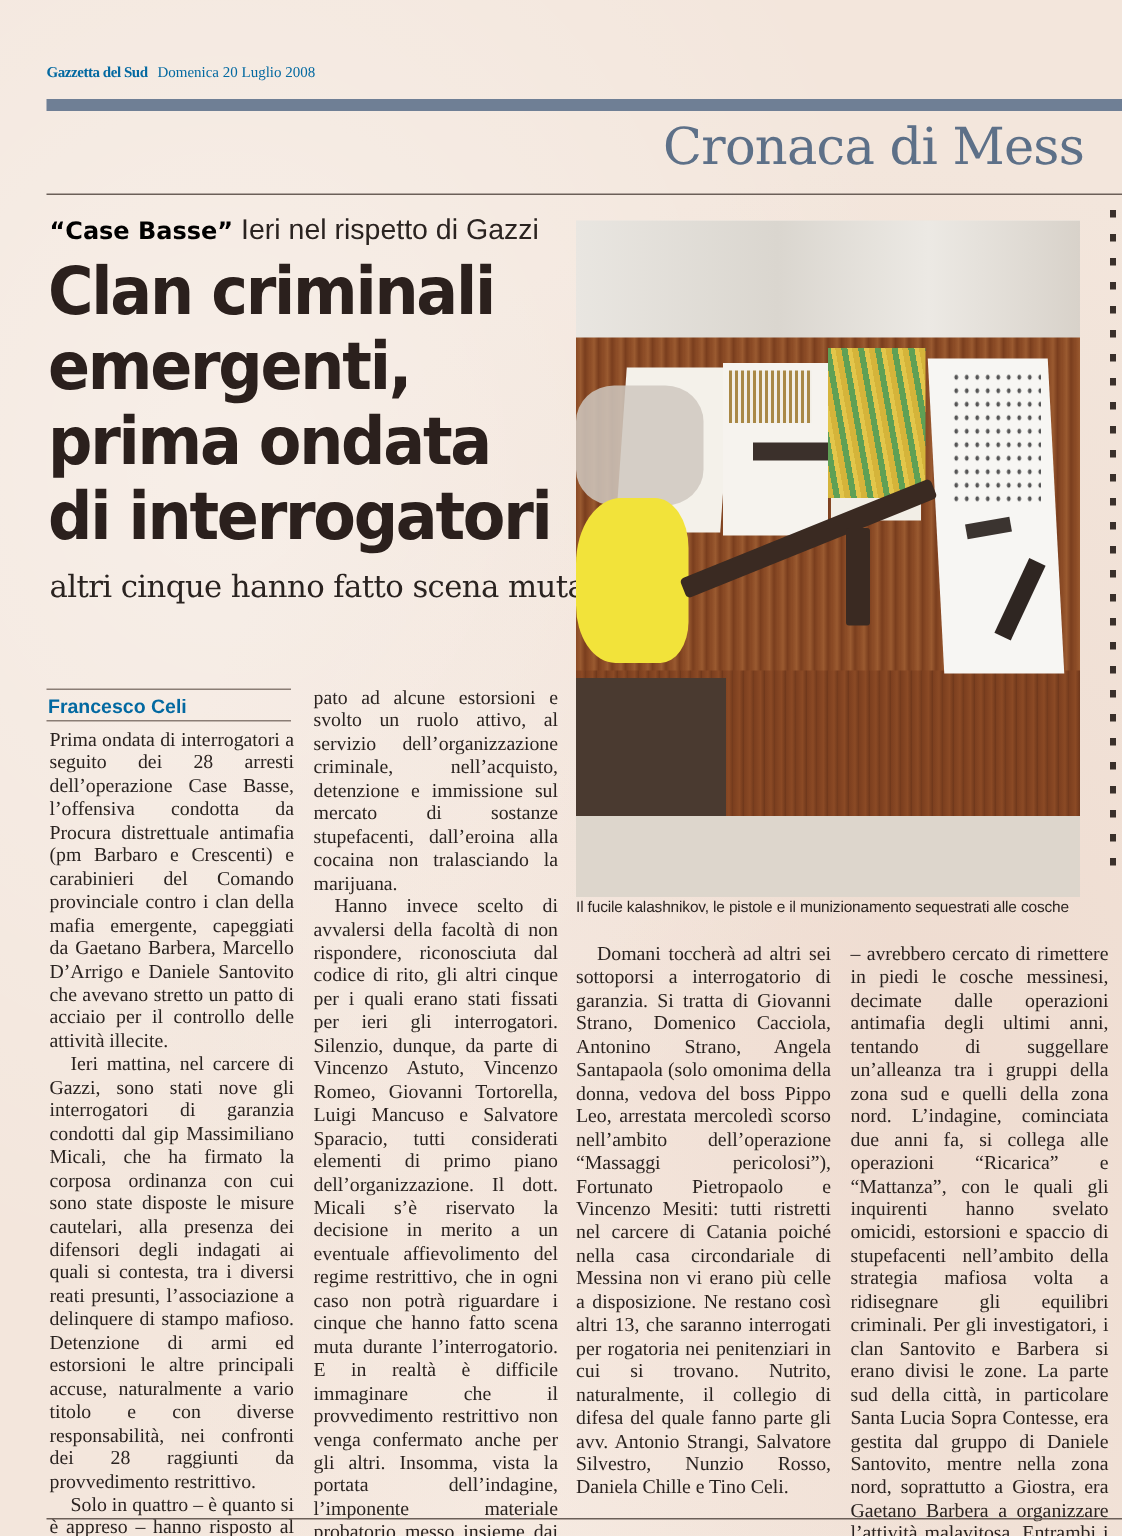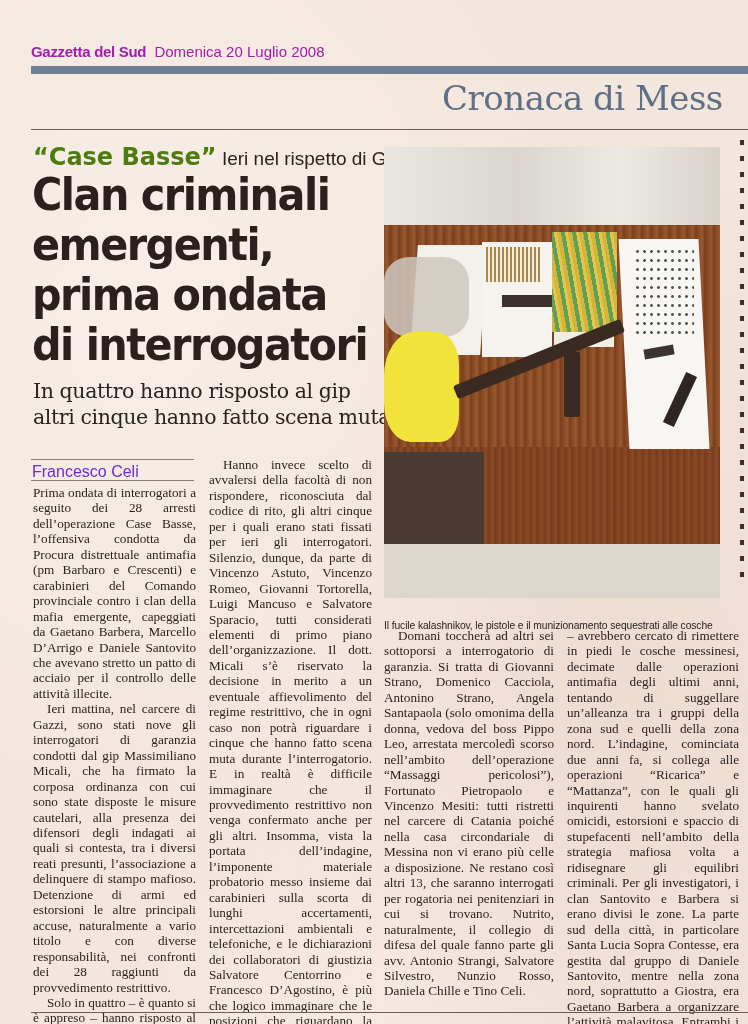--- a/index.html
+++ b/index.html
@@ -7,57 +7,57 @@
       width: 748px; height: 1024px; overflow: hidden; position: relative;
       background: #f3e6dc;
       background-image:
         radial-gradient(ellipse at 20% 30%, rgba(255,255,255,0.35), transparent 55%),
         radial-gradient(ellipse at 80% 70%, rgba(230,200,185,0.35), transparent 60%),
         radial-gradient(ellipse at 50% 95%, rgba(255,250,245,0.4), transparent 50%);
       color: #2a2320;
     }
     .masthead {
       position: absolute; left: 31px; top: 43px;
-      font-family: Liberation Sans, sans-serif; font-size: 15px; color: #a21caf;
+      font-family: Liberation Serif, serif; font-size: 10px; color: #0369a1;
     }
     .masthead .paper { font-weight: bold; letter-spacing: -0.3px; }
     .masthead .date { margin-left: 4px; }
     .top-bar {
       position: absolute; left: 31px; top: 66px; width: 717px; height: 8px;
       background: #6f7f95;
     }
     .section-title {
       position: absolute; left: 442px; top: 78px;
       font-family: "DejaVu Serif", serif; font-size: 34px; color: #5d7088;
       white-space: nowrap; letter-spacing: -0.5px;
     }
     .rule-top {
       position: absolute; left: 31px; top: 129px; width: 717px; height: 1px; background: #6b5f58;
     }
     .kicker {
       position: absolute; left: 33px; top: 143px;
       font-family: "Liberation Sans", sans-serif; font-size: 19px; color: #2a2320; white-space: nowrap;
     }
-    .kicker .tag { color: #4d7c0f; font-weight: bold; font-family: "DejaVu Sans", sans-serif; font-size: 24px; }
+    .kicker .tag { color: #000000; font-weight: bold; font-family: "DejaVu Sans", sans-serif; font-size: 16px; }
     .headline {
       position: absolute; left: 32px; top: 170px; width: 350px;
       font-family: "DejaVu Sans", sans-serif; font-weight: bold;
       font-size: 44px; line-height: 50px; letter-spacing: -1.6px; color: #2b201d;
     }
     .headline div { white-space: nowrap; transform: scaleX(0.94); transform-origin: left; }
     .subhead {
       position: absolute; left: 33px; top: 378px; width: 350px;
       font-family: "DejaVu Serif", serif; font-size: 20.5px; line-height: 26px; color: #2a2320;
       letter-spacing: -0.4px;
     }
     .subhead div { white-space: nowrap; }
     .byline-rule { position: absolute; left: 31px; top: 459px; width: 163px; height: 1px; background: #8a7d75; }
     .byline {
       position: absolute; left: 32px; top: 463px;
-      font-family: "Liberation Sans", sans-serif; font-weight: normal; font-size: 16px; color: #6d28d9;
+      font-family: "Liberation Sans", sans-serif; font-weight: bold; font-size: 13px; color: #0369a1;
     }
     .byline-rule2 { position: absolute; left: 31px; top: 480px; width: 163px; height: 1px; background: #8a7d75; }
 
     .col {
       position: absolute;
       font-family: "Liberation Serif", serif; font-size: 13.2px; line-height: 15.45px;
       color: #2a2320; text-align: justify; hyphens: manual;
     }
     .col p { margin: 0; }
     .col p.indent { text-indent: 14px; }
@@ -94,21 +94,20 @@
       transform: rotate(-22deg); border-radius: 3px; }
     .photo .mag { position: absolute; left: 180px; top: 205px; width: 16px; height: 65px; background: #3a2a22; border-radius: 2px; }
     .photo .pistol1 { position: absolute; left: 118px; top: 148px; width: 50px; height: 12px; background: #3b302b; }
     .photo .pistol2 { position: absolute; left: 260px; top: 200px; width: 30px; height: 10px; background: #3b3430; transform: rotate(-10deg); }
     .photo .pistol3 { position: absolute; left: 290px; top: 225px; width: 12px; height: 55px; background: #2f2622; transform: rotate(25deg); }
 
     .caption {
       position: absolute; left: 384px; top: 600px;
       font-family: "Liberation Sans", sans-serif; font-size: 10.3px; color: #2a2320; white-space: nowrap;
       letter-spacing: -0.1px;
-      margin-top: 20px;
     }
     .right-edge { position: absolute; left: 740px; top: 140px; width: 8px; height: 480px; }
     .right-edge span { display: block; width: 4px; height: 5px; background: #3a302b; margin: 0 0 11px 0; }
     .rule-bottom { position: absolute; left: 31px; top: 1012px; width: 717px; height: 1px; background: #6b5f58; }
   </style>
 </head>
 <body>
 
 <div class="masthead">
   <span class="paper">Gazzetta del Sud</span>
@@ -124,35 +123,35 @@
 </div>
 
 <div class="headline">
   <div>Clan criminali</div>
   <div>emergenti,</div>
   <div>prima ondata</div>
   <div>di interrogatori</div>
 </div>
 
 <div class="subhead">
-  <div>In quattro hanno risposto al gip</div>
   <div>altri cinque hanno fatto scena muta</div>
 </div>
 
 <div class="byline-rule"></div>
 <div class="byline">Francesco Celi</div>
 <div class="byline-rule2"></div>
 
 <div class="col col1">
   <p>Prima ondata di interrogatori a seguito dei 28 arresti dell’operazione Case Basse, l’offensiva condotta da Procura distrettuale antimafia (pm Barbaro e Crescenti) e carabinieri del Comando provinciale contro i clan della mafia emergente, capeggiati da Gaetano Barbera, Marcello D’Arrigo e Daniele Santovito che avevano stretto un patto di acciaio per il controllo delle attività illecite.</p>
   <p class="indent">Ieri mattina, nel carcere di Gazzi, sono stati nove gli interrogatori di garanzia condotti dal gip Massimiliano Micali, che ha firmato la corposa ordinanza con cui sono state disposte le misure cautelari, alla presenza dei difensori degli indagati ai quali si contesta, tra i diversi reati presunti, l’associazione a delinquere di stampo mafioso. Detenzione di armi ed estorsioni le altre principali accuse, naturalmente a vario titolo e con diverse responsabilità, nei confronti dei 28 raggiunti da provvedimento restrittivo.</p>
   <p class="indent">Solo in quattro – è quanto si è appreso – hanno risposto al gip Micali. Si tratta di Francesco Micalizzi, 45 anni; Salvatore Strano, ventiseienne; Franca Centorrino, 52 anni; e Antonino Astone, quarantacinquenne. In generale, i quattro hanno provato a circoscrivere le proprie responsabilità rispetto all’accusa di aver parteci-</p>
 </div>
 
 <div class="col col2">
+  <p>pato ad alcune estorsioni e svolto un ruolo attivo, al servizio dell’organizzazione criminale, nell’acquisto, detenzione e immissione sul mercato di sostanze stupefacenti, dall’eroina alla cocaina non tralasciando la marijuana.</p>
   <p class="indent">Hanno invece scelto di avvalersi della facoltà di non rispondere, riconosciuta dal codice di rito, gli altri cinque per i quali erano stati fissati per ieri gli interrogatori. Silenzio, dunque, da parte di Vincenzo Astuto, Vincenzo Romeo, Giovanni Tortorella, Luigi Mancuso e Salvatore Sparacio, tutti considerati elementi di primo piano dell’organizzazione. Il dott. Micali s’è riservato la decisione in merito a un eventuale affievolimento del regime restrittivo, che in ogni caso non potrà riguardare i cinque che hanno fatto scena muta durante l’interrogatorio. E in realtà è difficile immaginare che il provvedimento restrittivo non venga confermato anche per gli altri. Insomma, vista la portata dell’indagine, l’imponente materiale probatorio messo insieme dai carabinieri sulla scorta di lunghi accertamenti, intercettazioni ambientali e telefoniche, e le dichiarazioni dei collaboratori di giustizia Salvatore Centorrino e Francesco D’Agostino, è più che logico immaginare che le posizioni che riguardano la libertà personale di ciascuno restino cristallizzate per un bel po’.</p>
 </div>
 
 <div class="photo">
   <div class="wall"></div>
   <div class="table-top"></div>
   <div class="table-front"></div>
   <div class="dark-box"></div>
   <div class="floor"></div>
   <div class="sheet1"></div>

